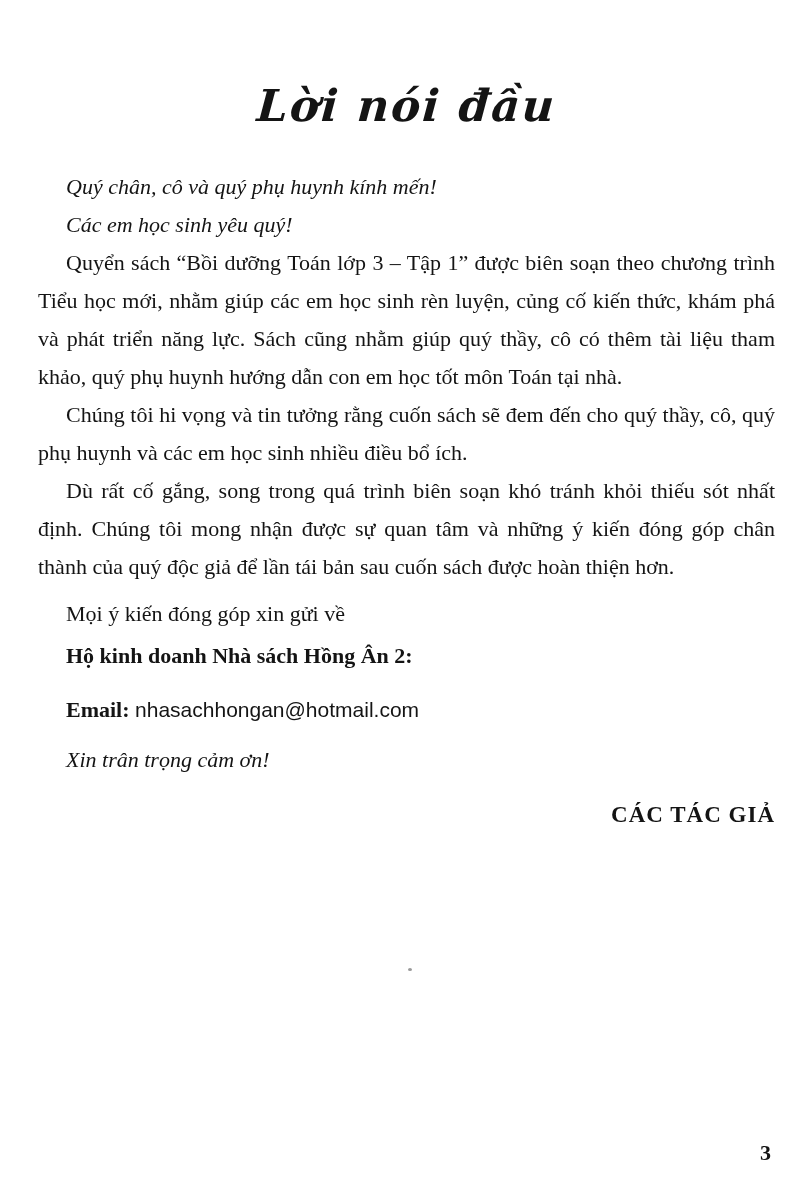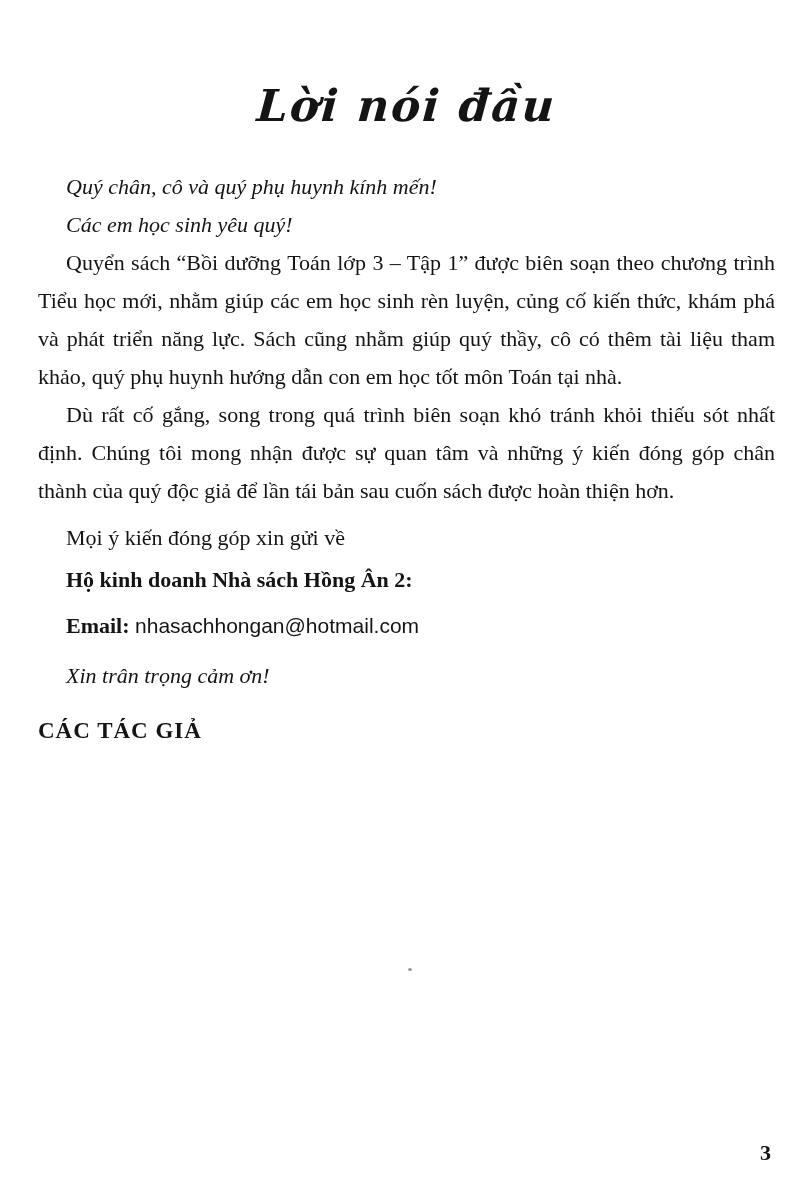--- a/index.html
+++ b/index.html
@@ -52,36 +52,37 @@
   .plain-line {
     margin: 9px 0 0 0;
     text-indent: 28px;
   }
   .bold-line {
     font-weight: bold;
     margin: 4px 0 0 0;
     text-indent: 28px;
   }
   .email-line {
-    margin: 8px 0 0 0;
+    margin: 16px 0 0 0;
     text-indent: 28px;
   }
   .email-label {
     font-weight: bold;
   }
   .email-value {
     font-family: "Liberation Sans", sans-serif;
     font-size: 21px;
   }
   .closing {
     font-style: italic;
     margin: 12px 0 17px 28px;
   }
   .signature {
     font-weight: bold;
+    text-align: right;
     margin: 14px 0 0 0;
     letter-spacing: 1px;
     font-size: 23px;
   }
   .page-number {
     position: absolute;
     right: 36px;
     bottom: 28px;
     font-weight: bold;
     font-size: 22px;
@@ -103,20 +104,21 @@
 <div class="page">
 
   <h1 class="title">Lời nói đầu</h1>
 
   <p class="greeting first">Quý chân, cô và quý phụ huynh kính mến!</p>
 
   <p class="greeting">Các em học sinh yêu quý!</p>
 
   <p class="body-par spaced">Quyển sách “Bồi dưỡng Toán lớp 3 – Tập 1” được biên soạn theo chương trình Tiểu học mới, nhằm giúp các em học sinh rèn luyện, củng cố kiến thức, khám phá và phát triển năng lực. Sách cũng nhằm giúp quý thầy, cô có thêm tài liệu tham khảo, quý phụ huynh hướng dẫn con em học tốt môn Toán tại nhà.</p>
 
+  <p class="body-par spaced">Chúng tôi hi vọng và tin tưởng rằng cuốn sách sẽ đem đến cho quý thầy, cô, quý phụ huynh và các em học sinh nhiều điều bổ ích.</p>
 
   <p class="body-par spaced">Dù rất cố gắng, song trong quá trình biên soạn khó tránh khỏi thiếu sót nhất định. Chúng tôi mong nhận được sự quan tâm và những ý kiến đóng góp chân thành của quý độc giả để lần tái bản sau cuốn sách được hoàn thiện hơn.</p>
 
   <p class="plain-line">Mọi ý kiến đóng góp xin gửi về</p>
 
   <p class="bold-line">Hộ kinh doanh Nhà sách Hồng Ân 2:</p>
 
 
   <p class="email-line">
     <span class="email-label">Email:</span>

